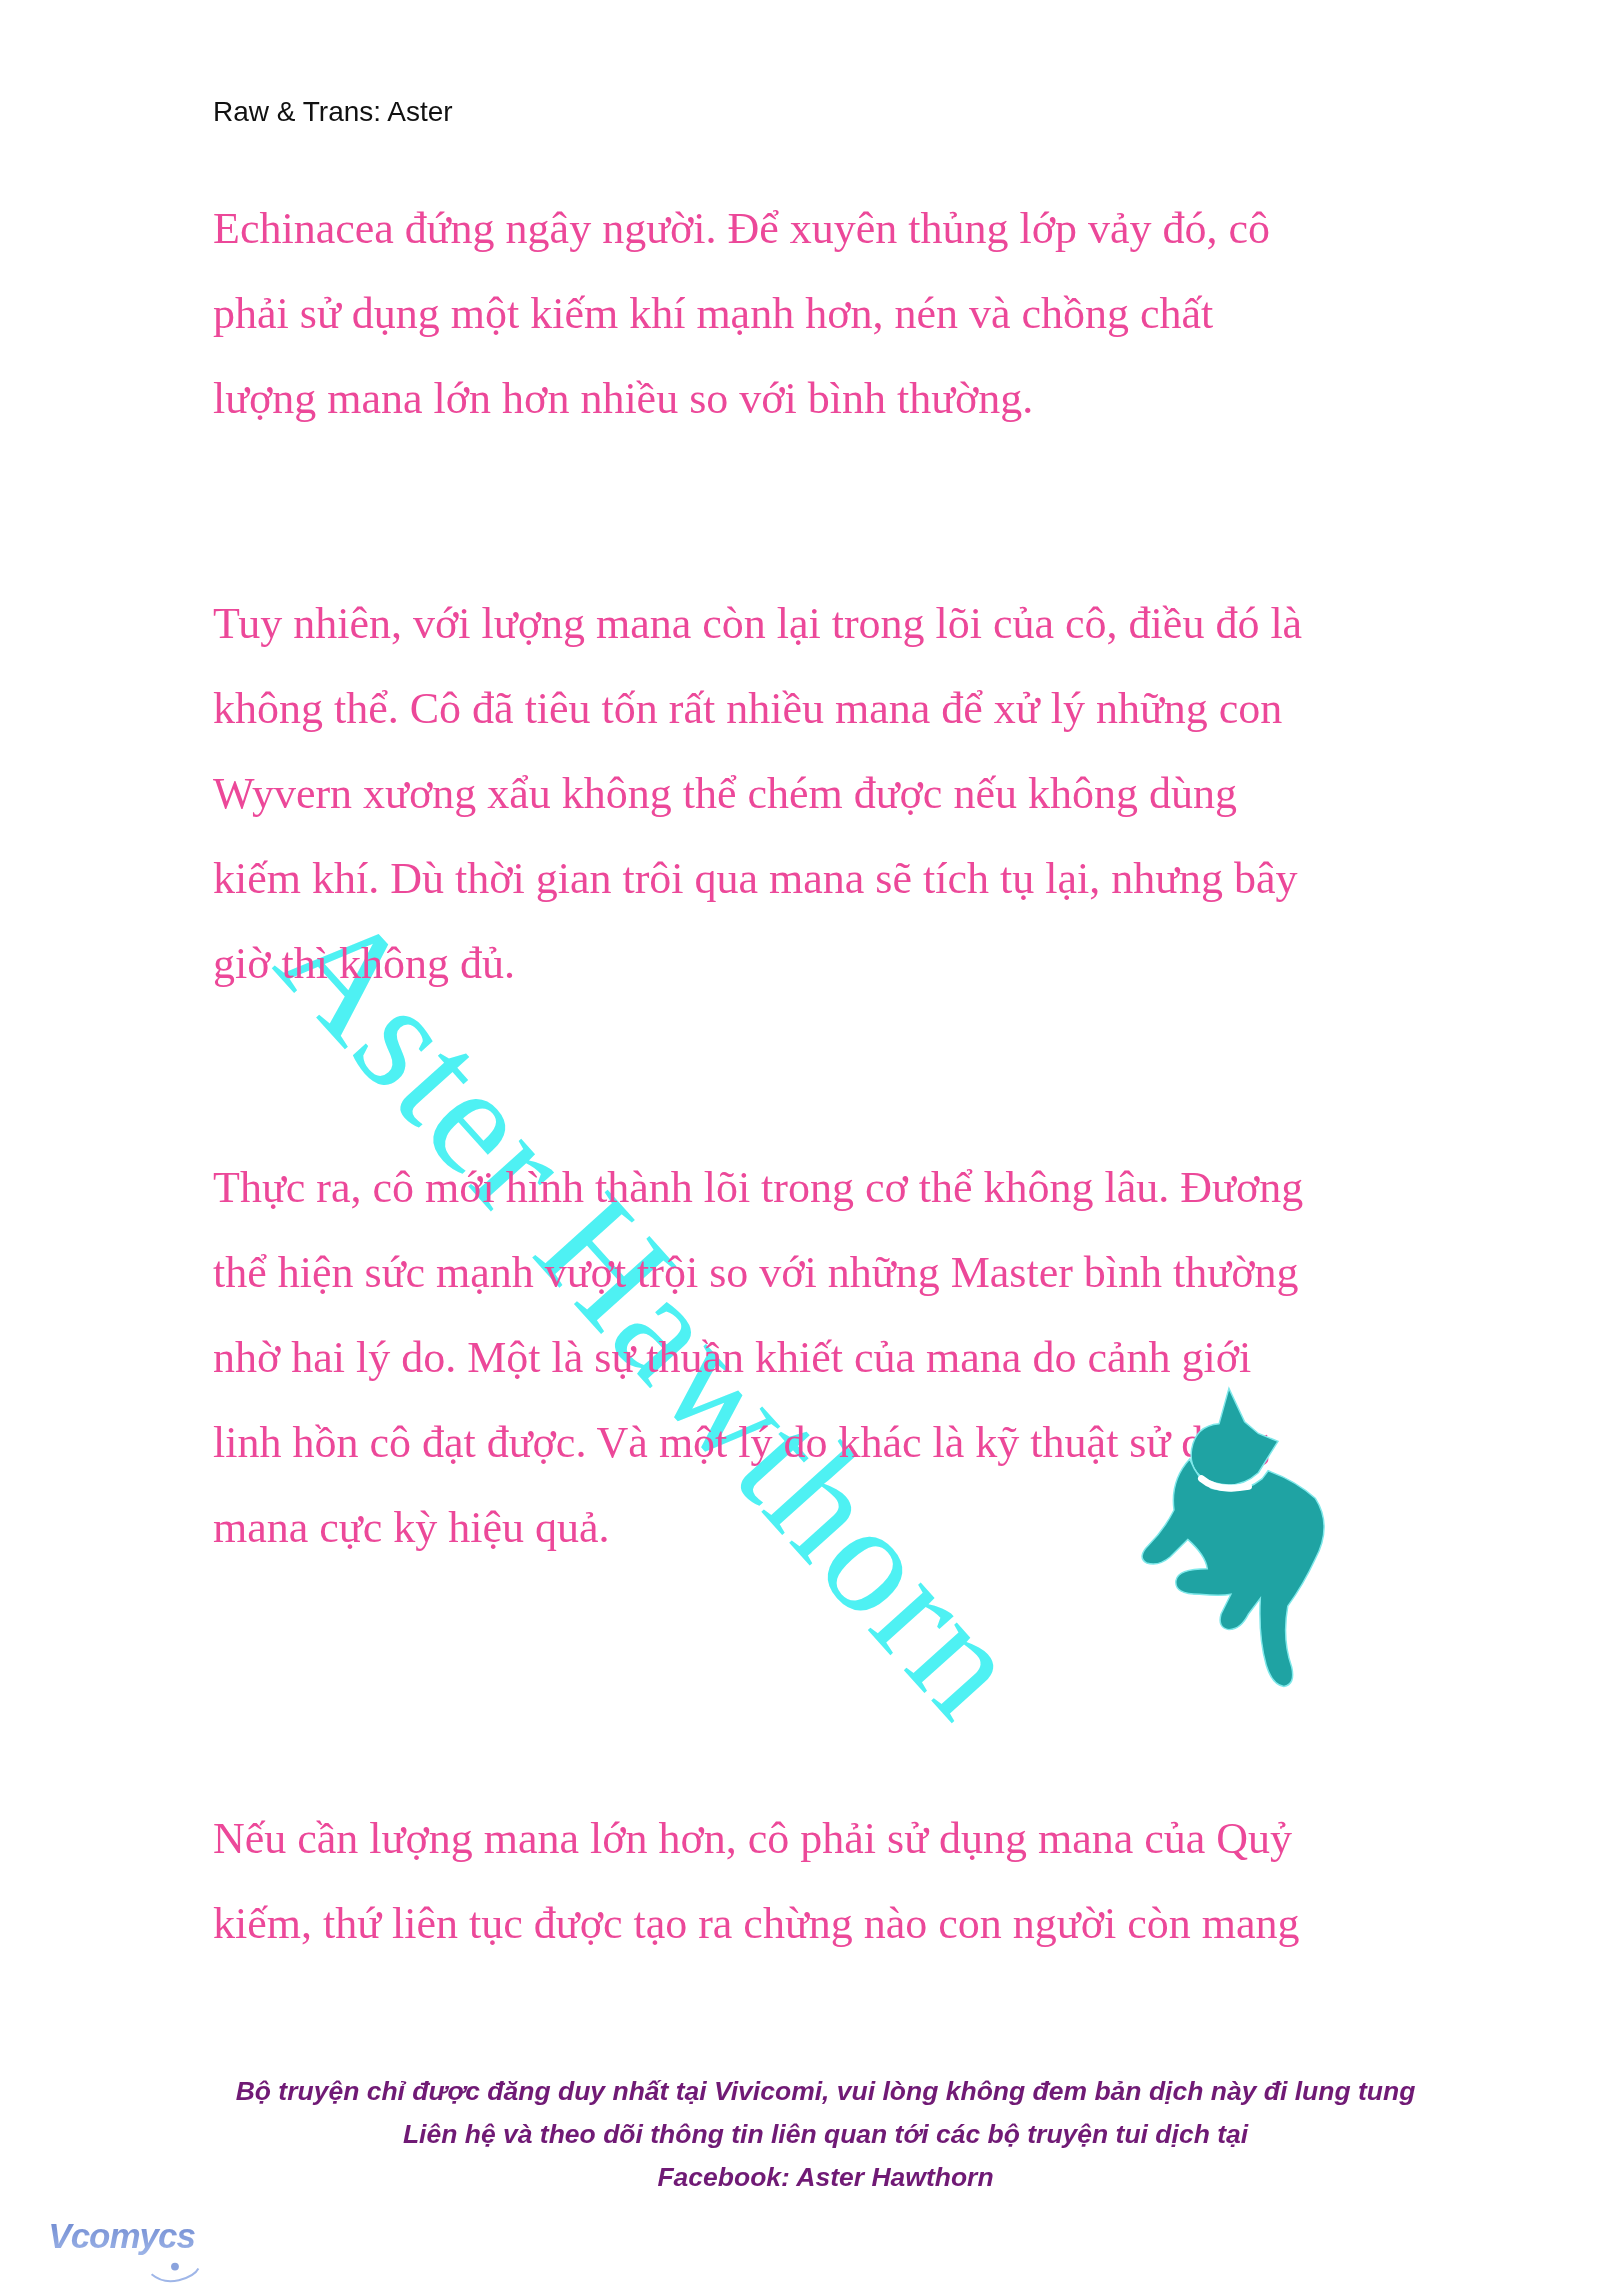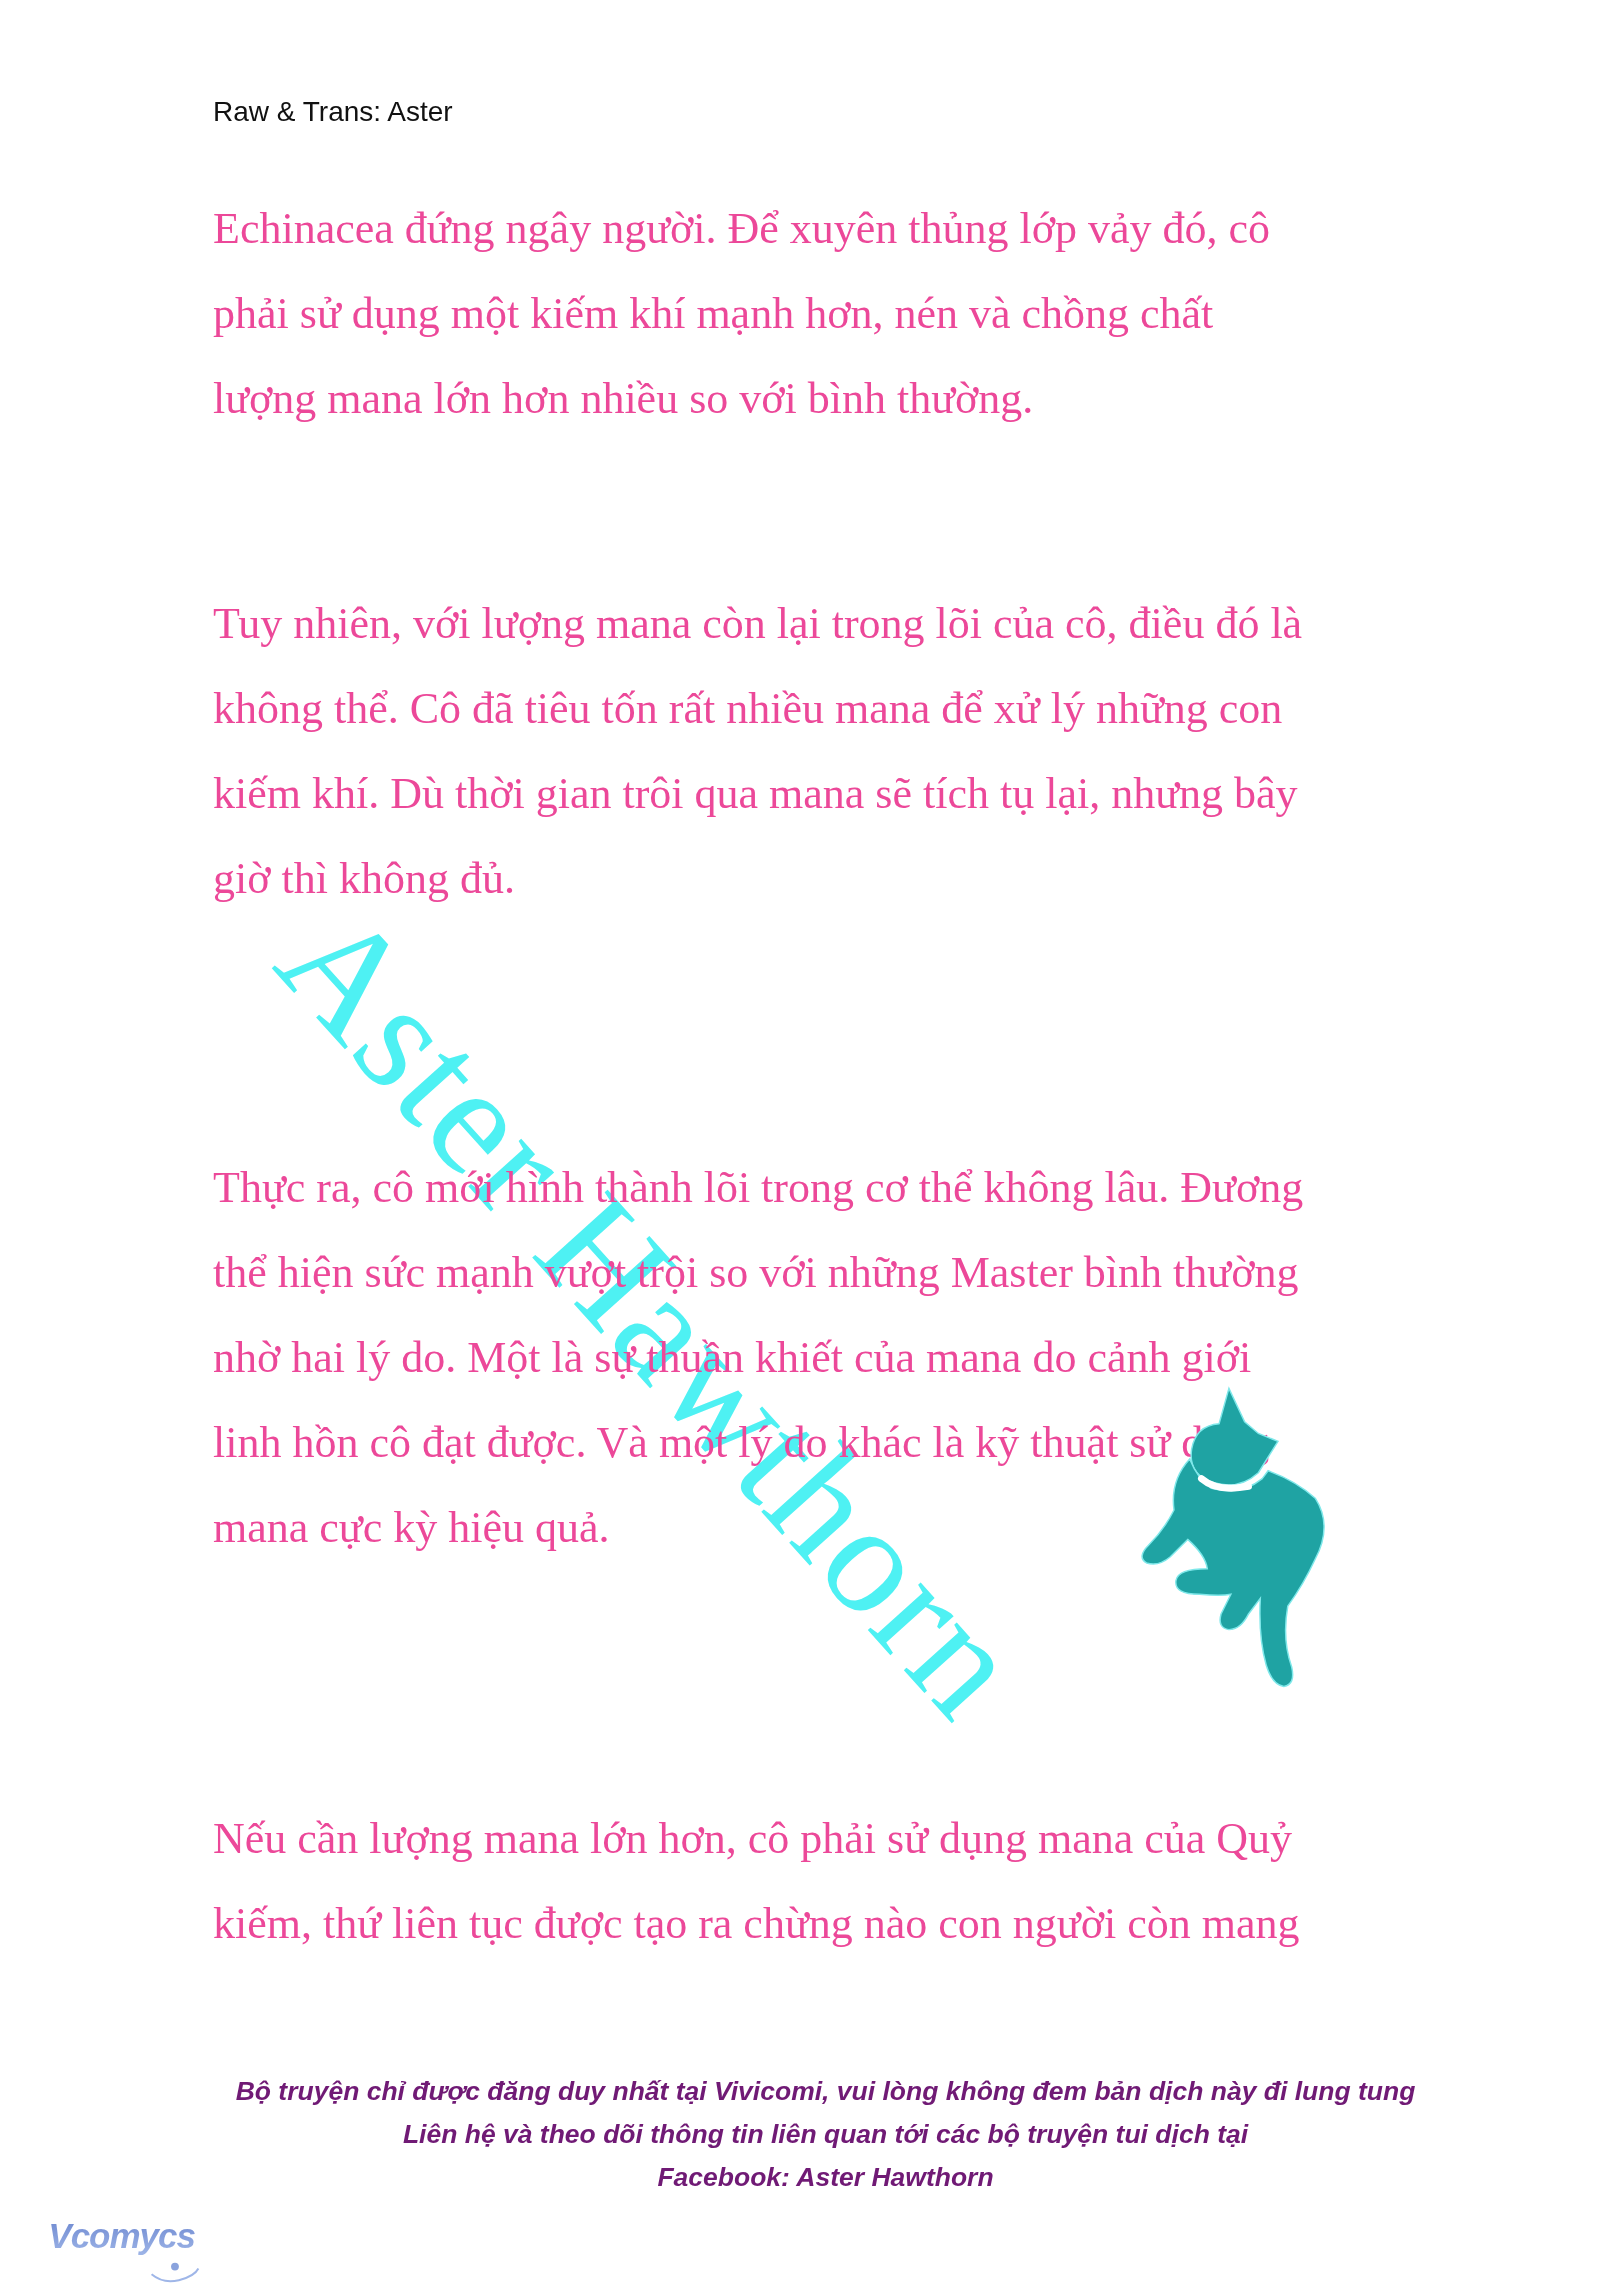--- a/index.html
+++ b/index.html
@@ -131,20 +131,21 @@
       <span class="line">Echinacea đứng ngây người. Để xuyên thủng lớp vảy đó, cô</span>
       <span class="line">phải sử dụng một kiếm khí mạnh hơn, nén và chồng chất</span>
       <span class="line">lượng mana lớn hơn nhiều so với bình thường.</span>
     </p>
   </div>
 
   <div class="body-text para-2">
     <p class="para">
       <span class="line">Tuy nhiên, với lượng mana còn lại trong lõi của cô, điều đó là</span>
       <span class="line">không thể. Cô đã tiêu tốn rất nhiều mana để xử lý những con</span>
+      <span class="line">Wyvern xương xẩu không thể chém được nếu không dùng</span>
       <span class="line">kiếm khí. Dù thời gian trôi qua mana sẽ tích tụ lại, nhưng bây</span>
       <span class="line">giờ thì không đủ.</span>
     </p>
   </div>
 
   <div class="body-text para-3">
     <p class="para">
       <span class="line">Thực ra, cô mới hình thành lõi trong cơ thể không lâu. Đương</span>
       <span class="line">thể hiện sức mạnh vượt trội so với những Master bình thường</span>
       <span class="line">nhờ hai lý do. Một là sự thuần khiết của mana do cảnh giới</span>

